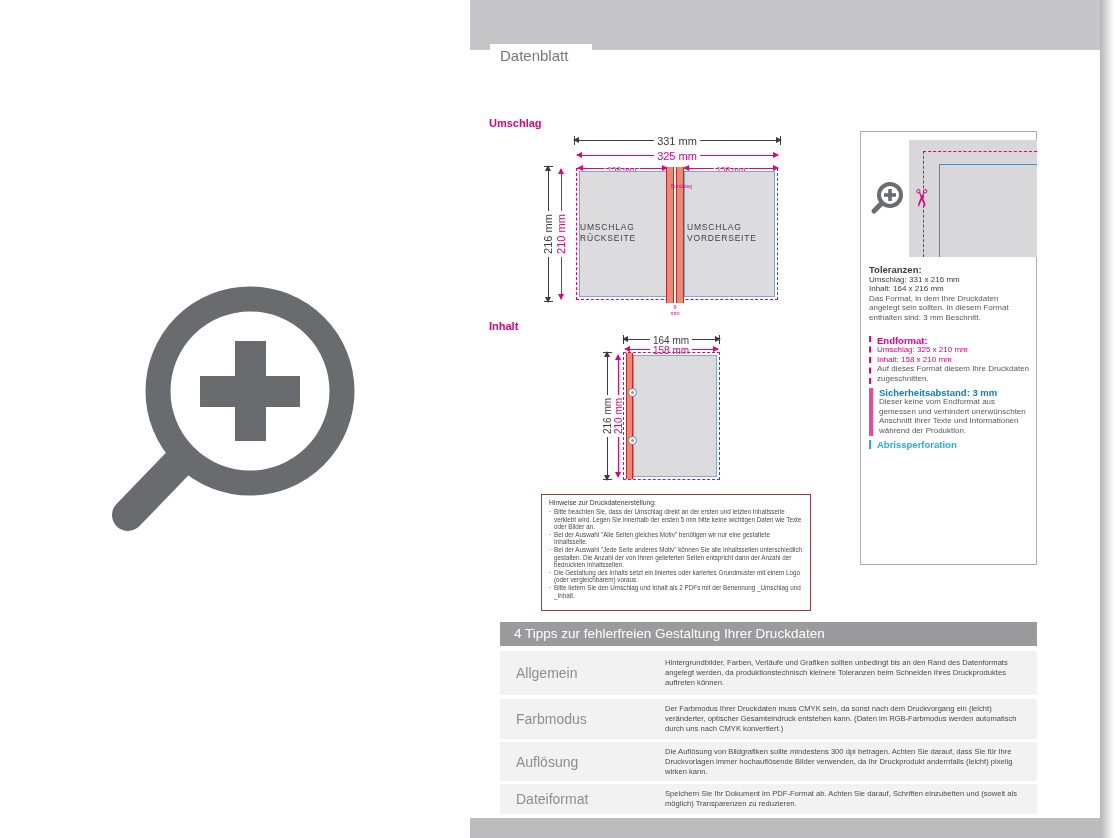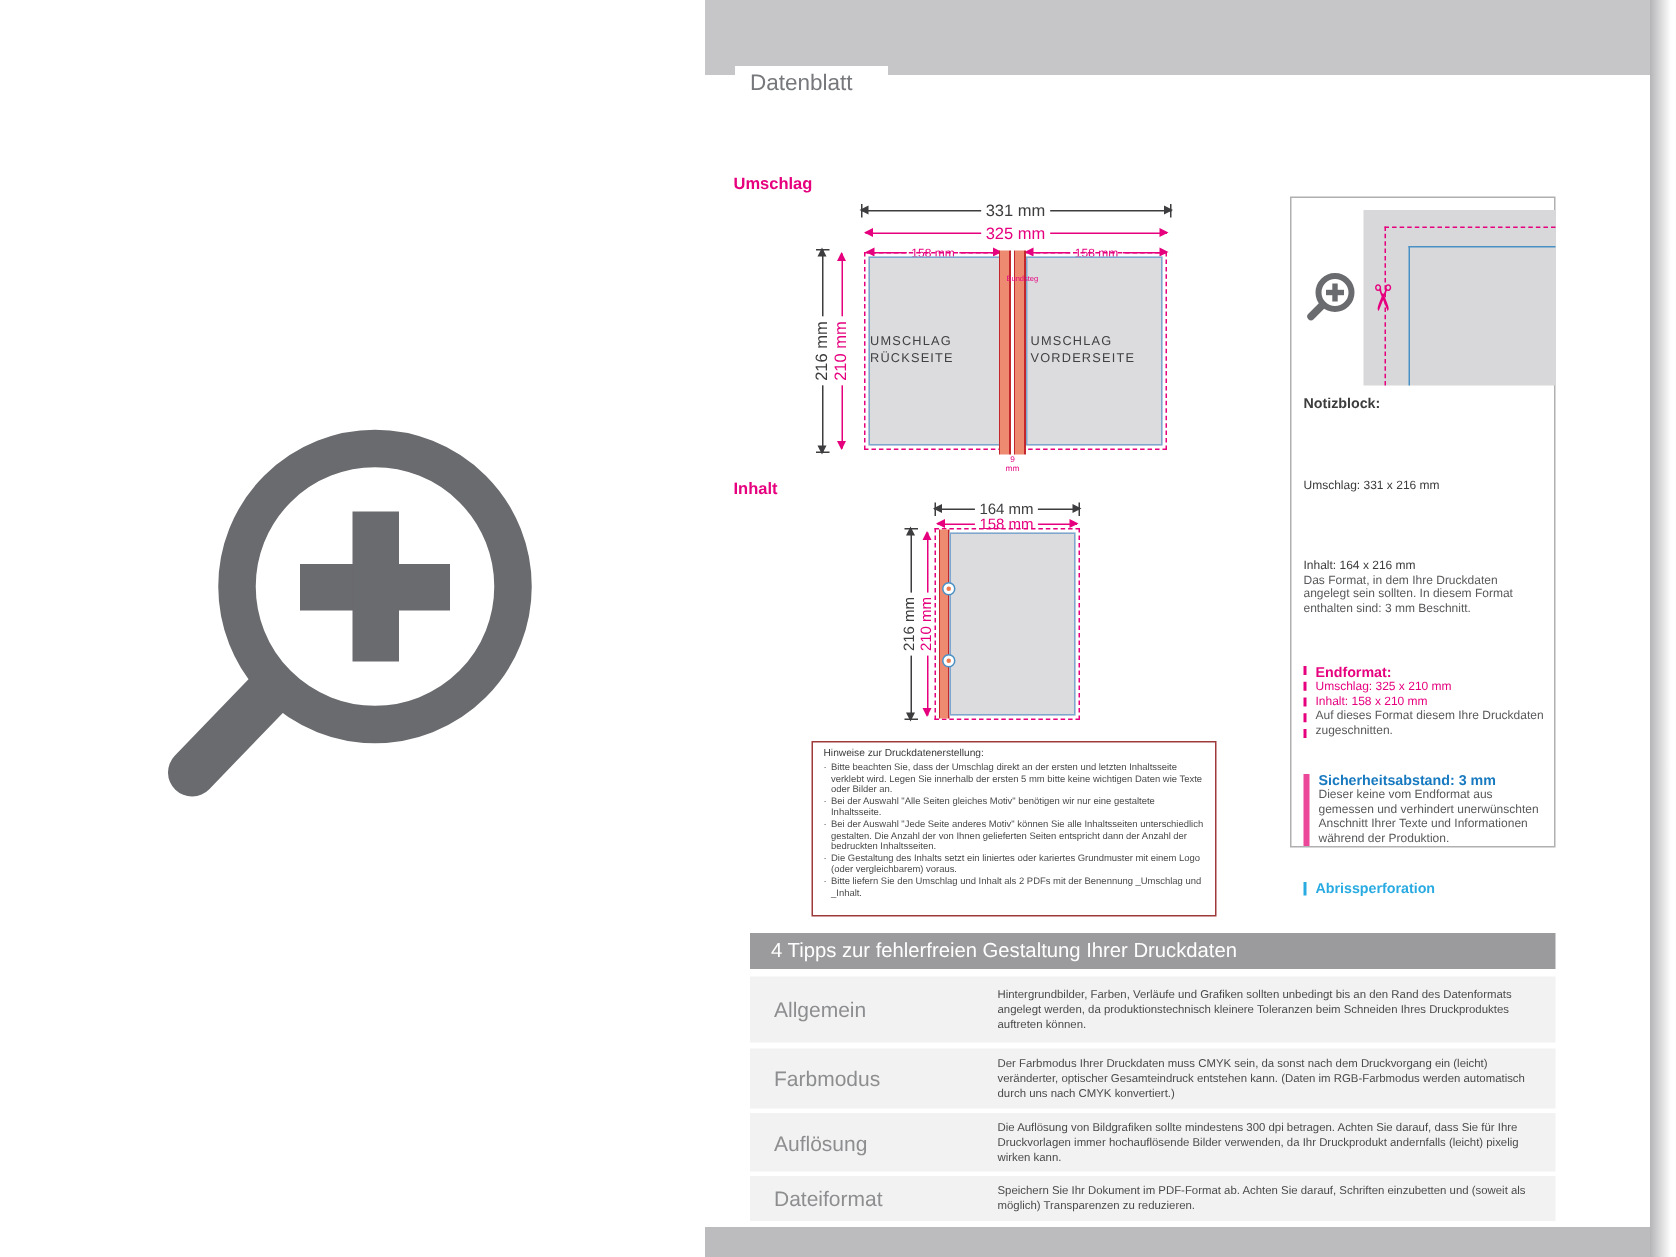--- a/index.html
+++ b/index.html
@@ -82,23 +82,23 @@
   .illo-gray { position:absolute; left:48px; top:8px; width:128px; height:117px; background:#d8d8da; }
   .illo-dash-v { position:absolute; left:62px; top:19px; width:0; height:106px; border-left:1.5px dashed #e6007e; }
   .illo-dash-h { position:absolute; left:62px; top:19px; width:114px; height:0; border-top:1.5px dashed #e6007e; }
   .illo-blue-v { position:absolute; left:78px; top:32px; width:0; height:93px; border-left:1.5px solid #4a90c4; }
   .illo-blue-h { position:absolute; left:78px; top:32px; width:98px; height:0; border-top:1.5px solid #4a90c4; }
   .scissors { position:absolute; left:50px; top:52px; font-size:24px; color:#e6007e;
     transform:rotate(90deg); }
   .small-zoom { position:absolute; left:8px; top:48px; }
   .sb-text { position:absolute; left:8px; right:6px; top:133px; font-size:8px; line-height:9.6px; color:#58595b; }
   .sb-h { font-size:9.5px; font-weight:bold; color:#3c3c3c; }
-  .sb-line { color:#3c3c3c;margin-top:44px; }
+  .sb-line { color:#3c3c3c; }
   .sb-gap { height:9px; }
-  .sb-block { margin-top:24px; padding-left:6px; }
+  .sb-block { margin-top:4px; padding-left:6px; }
   .bl-mag { border-left:2px dashed #e6007e; }
   .bl-blue { border-left:4px solid #ec4899; }
   .bl-cyan { border-left:2px solid #29abe2; }
   .sb-h-mag { color:#e6007e; font-weight:bold; font-size:9.5px; }
   .sb-line-mag { color:#e6007e; }
   .sb-h-blue { color:#1779bf; font-weight:bold; font-size:9.5px; }
   .sb-h-cyan { color:#29abe2; font-weight:bold; font-size:9.5px; }
 
   
   .tips-head { position:absolute; left:30px; top:622px; width:537px; height:24px; background:#9b9b9d;
@@ -199,21 +199,21 @@
       <div class="illo-blue-h"></div>
       <div class="scissors">✂</div>
       <svg class="small-zoom" width="36" height="38" viewBox="0 0 36 38">
         <circle cx="21" cy="15" r="11" fill="none" stroke="#6a6b6e" stroke-width="4"></circle>
         <line x1="12" y1="24" x2="5" y2="31" stroke="#6a6b6e" stroke-width="5" stroke-linecap="round"></line>
         <rect x="15" y="13.2" width="12" height="3.6" fill="#6a6b6e"></rect>
         <rect x="19.2" y="9" width="3.6" height="12" fill="#6a6b6e"></rect>
       </svg>
 
       <div class="sb-text">
-        <div class="sb-h">Notizblock:</div>
+        <div class="sb-h">Toleranzen:</div>
         <div class="sb-line">Umschlag: 331 x 216 mm</div>
         <div class="sb-line">Inhalt: 164 x 216 mm</div>
         <div>Das Format, in dem Ihre Druckdaten angelegt sein sollten. In diesem Format enthalten sind: 3 mm Beschnitt.</div>
         <div class="sb-gap"></div>
 
         <div class="sb-block bl-mag">
           <div class="sb-h-mag">Endformat:</div>
           <div class="sb-line-mag">Umschlag: 325 x 210 mm</div>
           <div class="sb-line-mag">Inhalt: 158 x 210 mm</div>
           <div>Auf dieses Format diesem Ihre Druckdaten zugeschnitten.</div>

